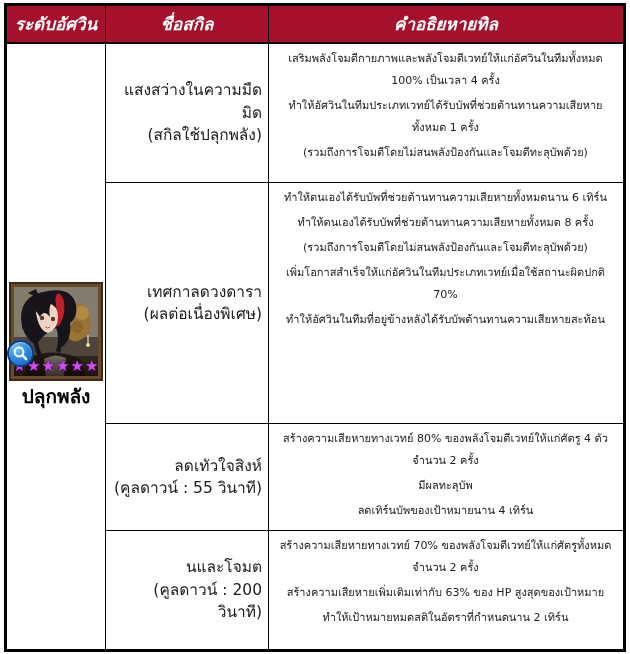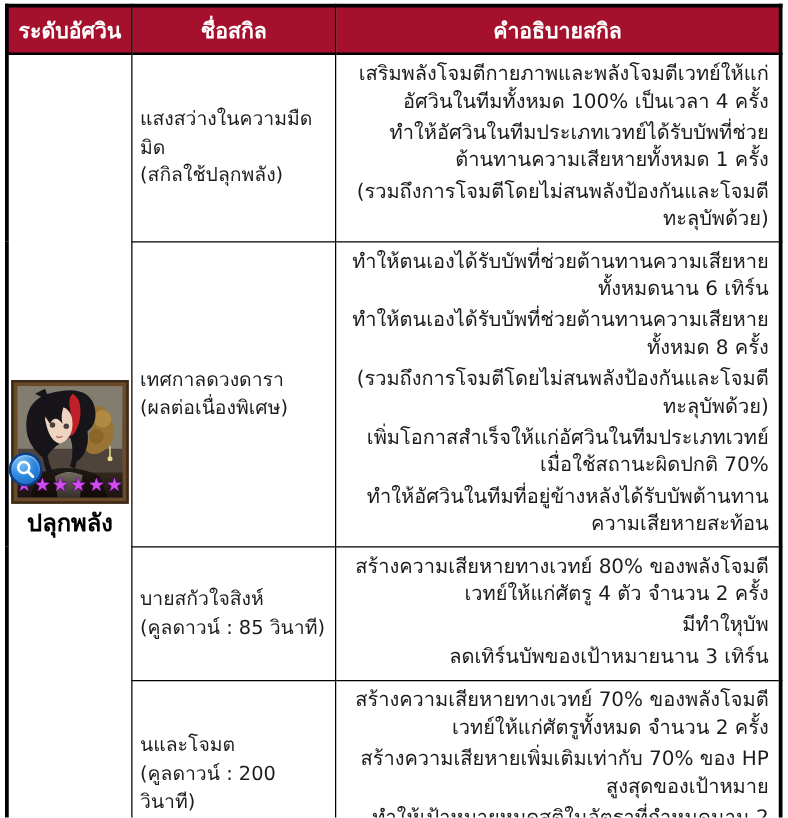--- a/index.html
+++ b/index.html
@@ -24,31 +24,32 @@
     vertical-align: middle;
   }
   .skill-table thead th {
     background: #a5102c;
     color: #ffffff;
     font-weight: bold;
     font-size: 17px;
     height: 38px;
     text-align: center;
     border-bottom: 2px solid #000000;
+    font-style: italic;
   }
   td.name-cell {
-    text-align: left;
+    text-align: right;
     font-size: 15.5px;
     line-height: 1.45;
     padding: 4px 6px;
     margin-top: 25px;
   }
   td.desc-cell {
-    text-align: right;
-    font-size: 16px;
+    text-align: center;
+    font-size: 11px;
     vertical-align: top;
     padding: 4px 8px 4px 7px;
   }
   td.desc-cell p {
     margin: 0 0 3px 0;
     line-height: 22px;
   }
   tr.r1 { height: 140px; }
   tr.r2 { height: 241px; }
   tr.r3 { height: 107px; }
@@ -112,21 +113,21 @@
 <table class="skill-table">
   <colgroup>
     <col class="c-level">
       <col class="c-name">
       <col>
   </colgroup>
   <thead>
     <tr>
       <th>ระดับอัศวิน</th>
       <th>ชื่อสกิล</th>
-      <th>คำอธิบายสกิล</th>
+      <th>คำอธิยหายทิล</th>
     </tr>
   </thead>
   <tbody>
     <tr class="r1">
       <td class="knight-cell" rowspan="4">
         <span class="portrait-wrap">
           <span class="portrait">
             <span class="portrait-art">
               <svg viewBox="0 0 84 89" preserveAspectRatio="none" aria-hidden="true">
 
@@ -190,34 +191,34 @@
       <td class="desc-cell">
         <p>ทำให้ตนเองได้รับบัพที่ช่วยต้านทานความเสียหายทั้งหมดนาน 6 เทิร์น</p>
         <p>ทำให้ตนเองได้รับบัพที่ช่วยต้านทานความเสียหายทั้งหมด 8 ครั้ง</p>
         <p>(รวมถึงการโจมตีโดยไม่สนพลังป้องกันและโจมตีทะลุบัพด้วย)</p>
         <p>เพิ่มโอกาสสำเร็จให้แก่อัศวินในทีมประเภทเวทย์เมื่อใช้สถานะผิดปกติ 70%</p>
         <p>ทำให้อัศวินในทีมที่อยู่ข้างหลังได้รับบัพต้านทานความเสียหายสะท้อน</p>
       </td>
     </tr>
     <tr class="r3">
       <td class="name-cell">
-        <div>บายสกัวใจสิงห์</div>
-        <div>(คูลดาวน์ : 85 วินาที)</div>
+        <div>ลดเทัวใจสิงห์</div>
+        <div>(คูลดาวน์ : 55 วินาที)</div>
       </td>
       <td class="desc-cell">
         <p>สร้างความเสียหายทางเวทย์ 80% ของพลังโจมตีเวทย์ให้แก่ศัตรู 4 ตัว จำนวน 2 ครั้ง</p>
-        <p>มีทำใหุบัพ</p>
-        <p>ลดเทิร์นบัพของเป้าหมายนาน 3 เทิร์น</p>
+        <p>มีผลทะลุบัพ</p>
+        <p>ลดเทิร์นบัพของเป้าหมายนาน 4 เทิร์น</p>
       </td>
     </tr>
     <tr class="r4">
       <td class="name-cell">
         <div>นและโจมต</div>
         <div>(คูลดาวน์ : 200 วินาที)</div>
       </td>
       <td class="desc-cell">
         <p>สร้างความเสียหายทางเวทย์ 70% ของพลังโจมตีเวทย์ให้แก่ศัตรูทั้งหมด จำนวน 2 ครั้ง</p>
-        <p>สร้างความเสียหายเพิ่มเติมเท่ากับ 70% ของ HP สูงสุดของเป้าหมาย</p>
+        <p>สร้างความเสียหายเพิ่มเติมเท่ากับ 63% ของ HP สูงสุดของเป้าหมาย</p>
         <p>ทำให้เป้าหมายหมดสติในอัตราที่กำหนดนาน 2 เทิร์น</p>
       </td>
     </tr>
   </tbody>
 </table>
 
 </body></html>

